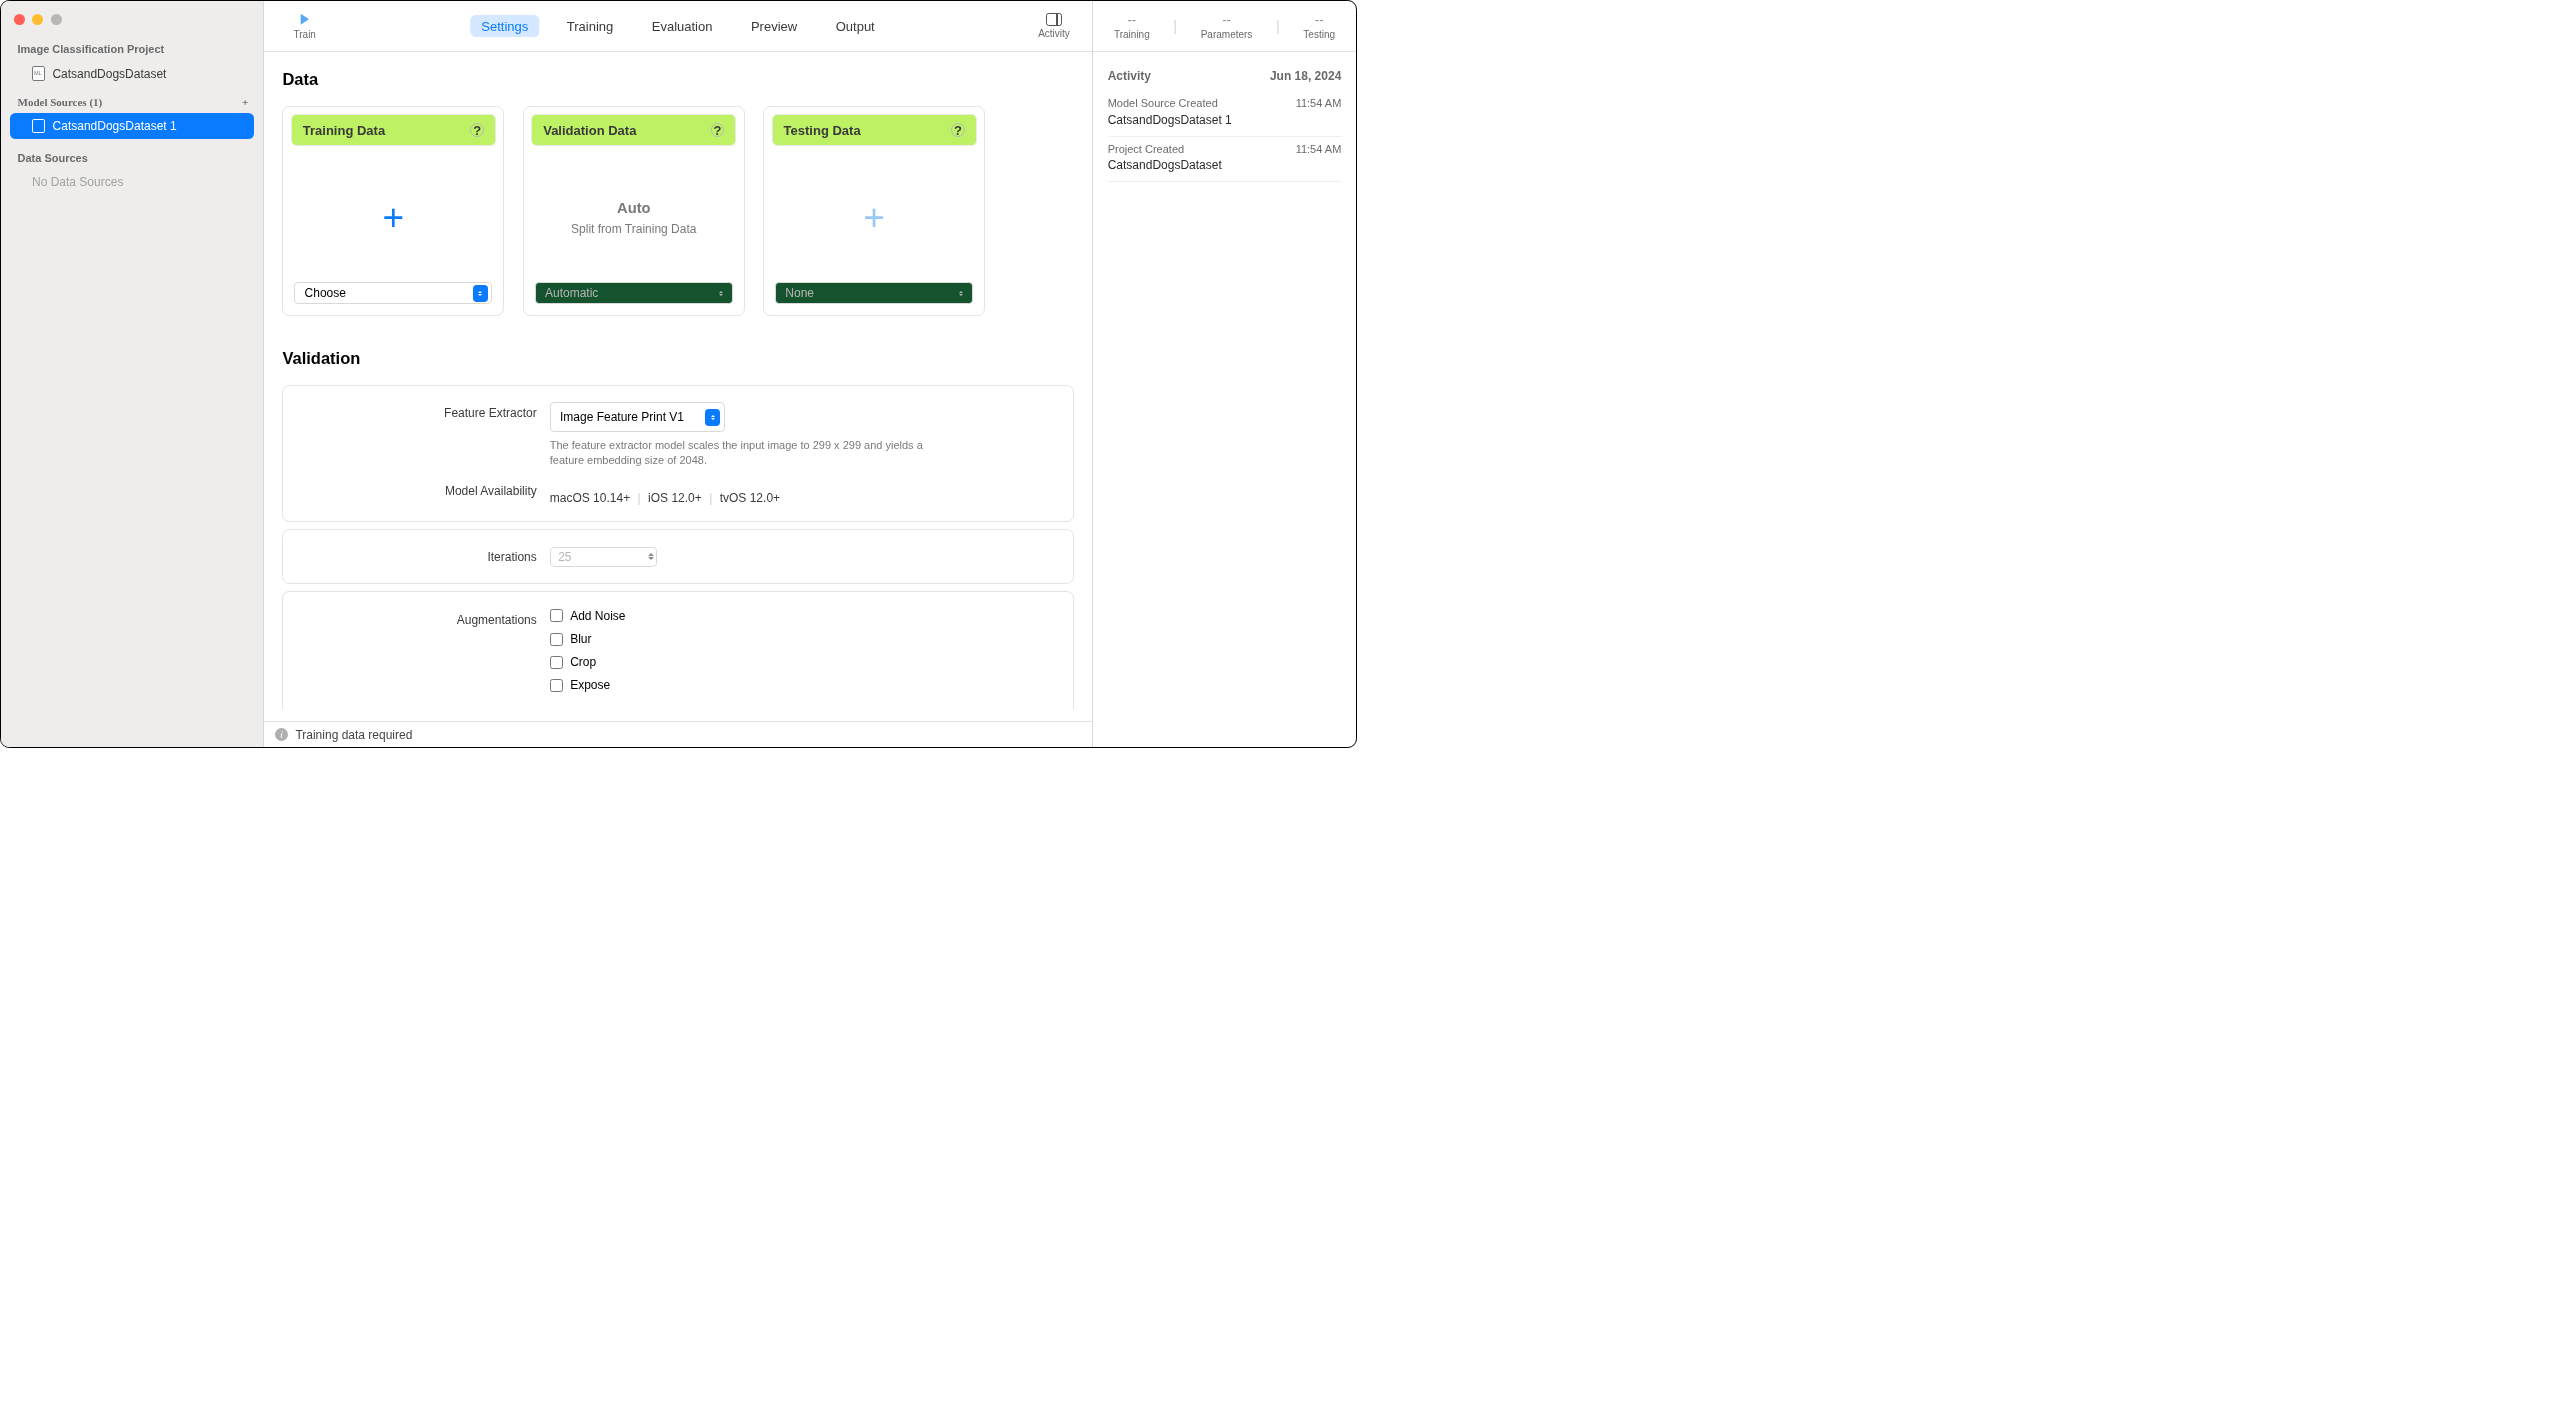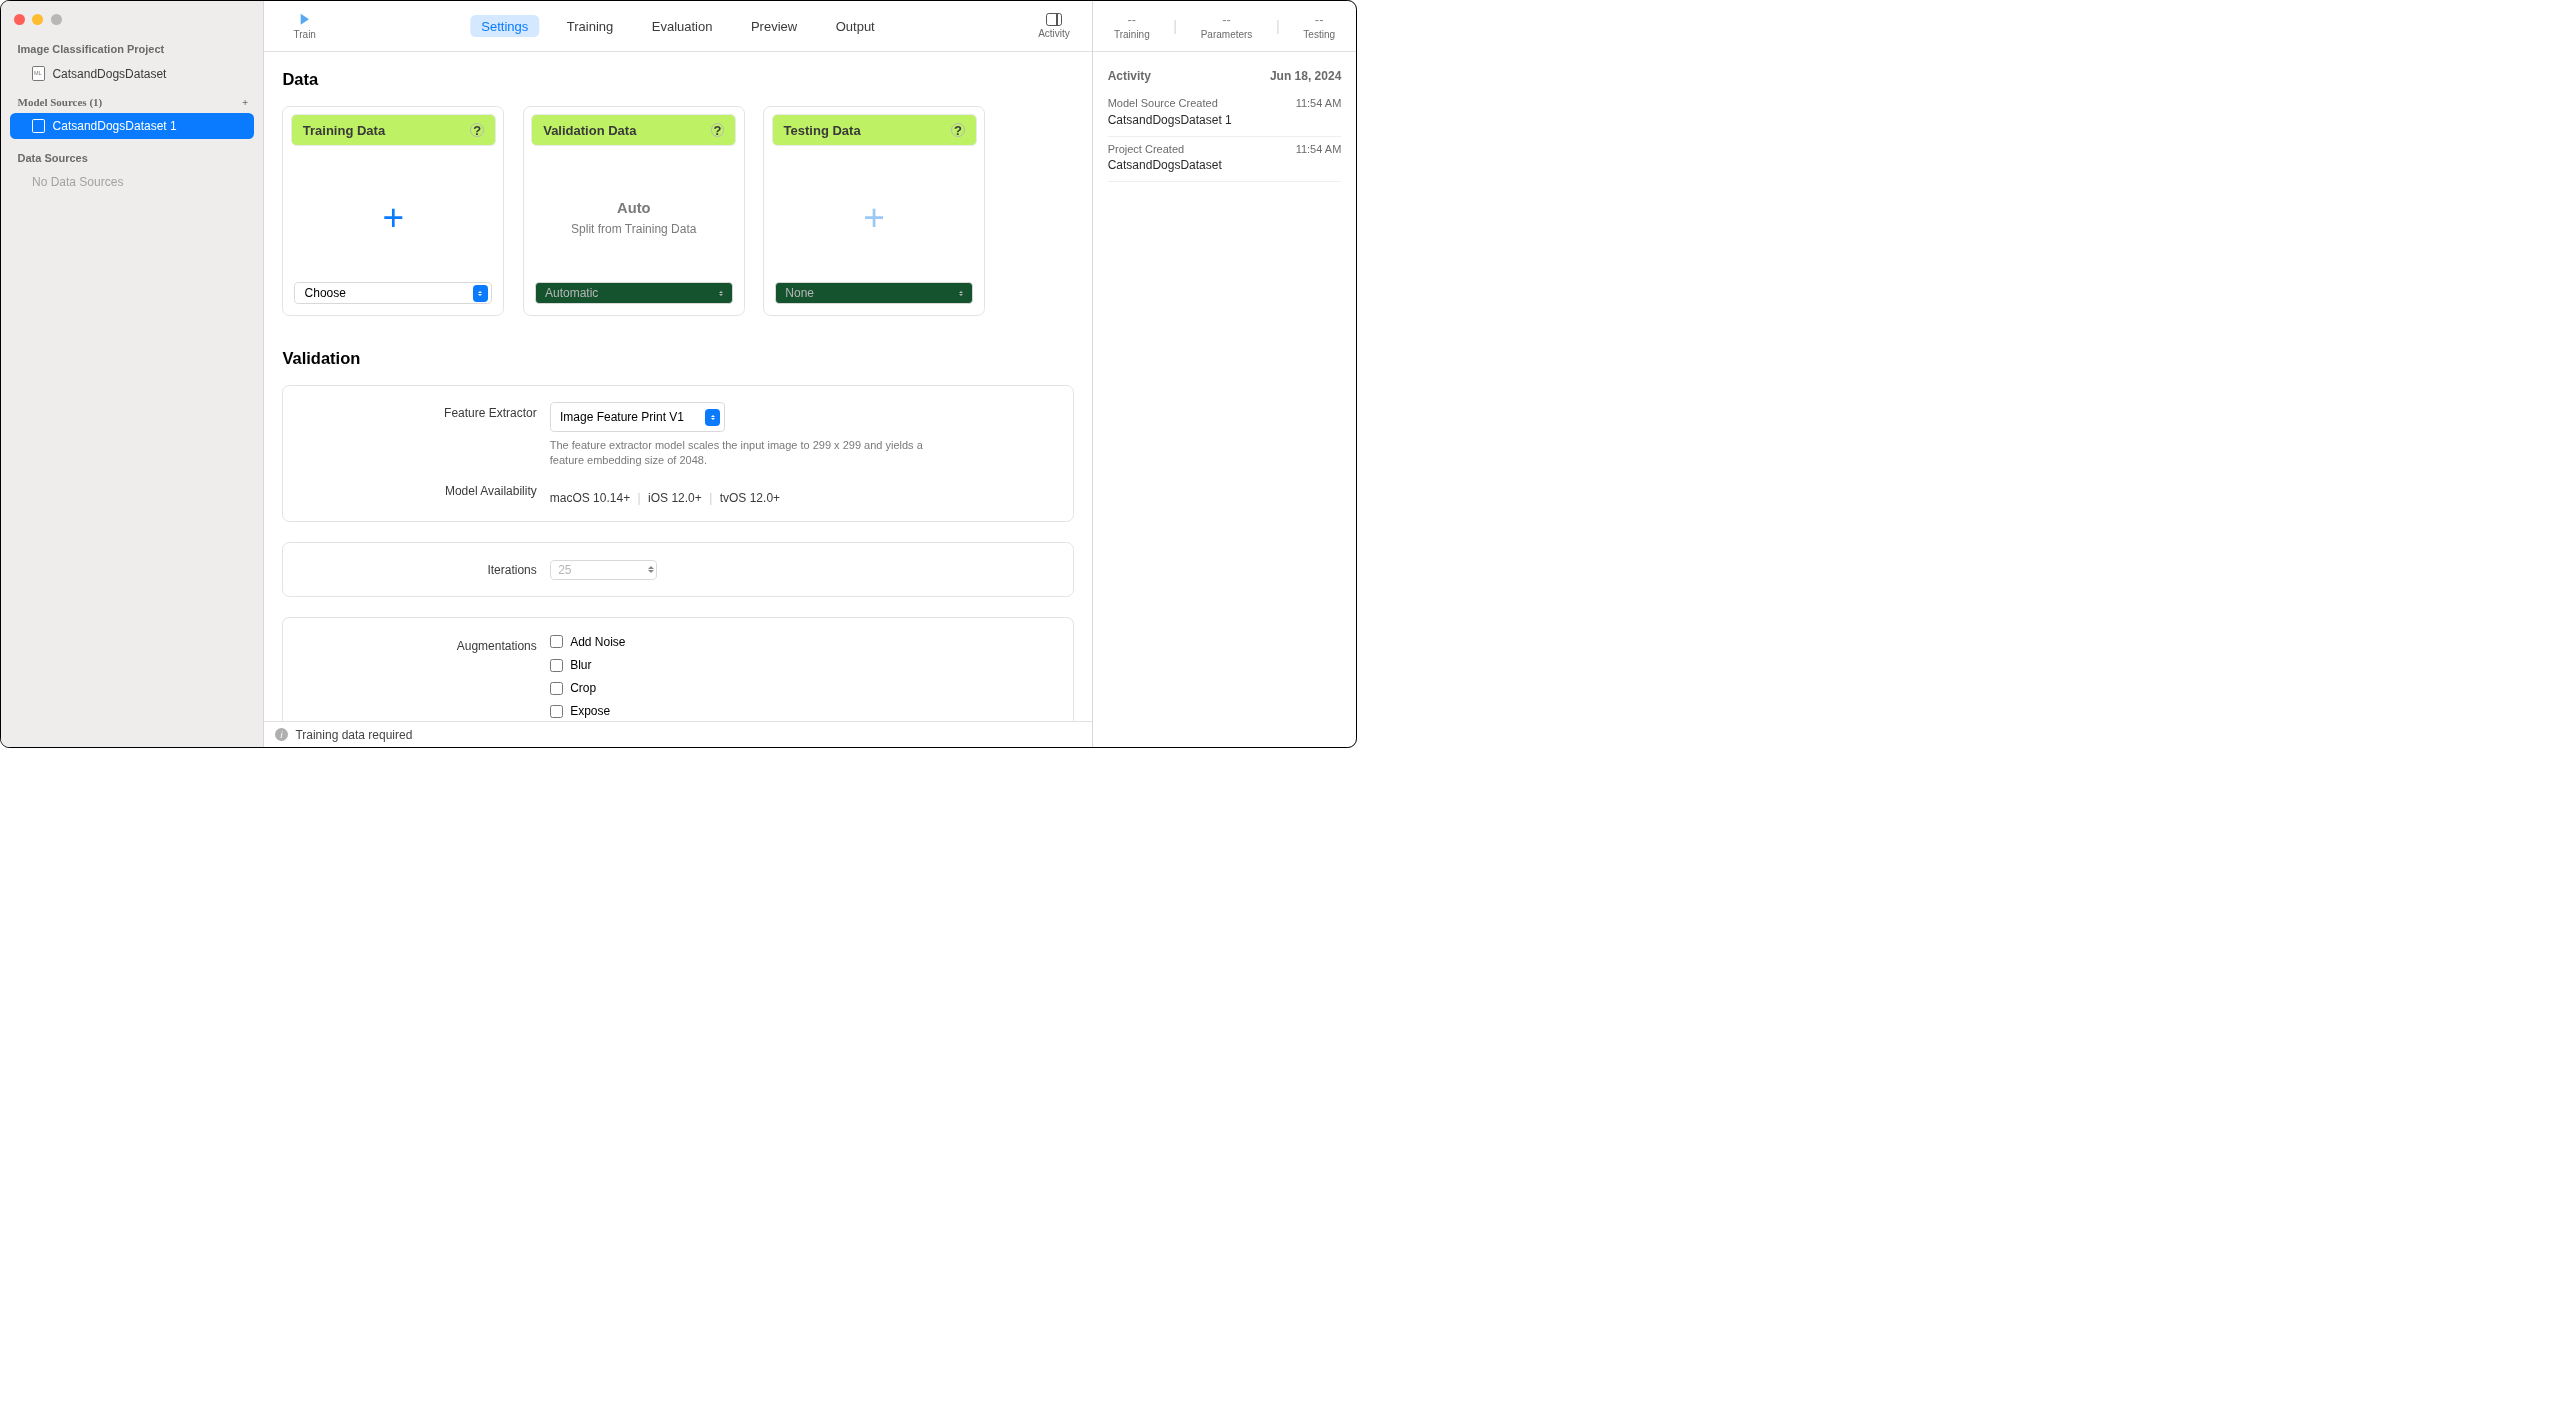--- a/index.html
+++ b/index.html
@@ -51,21 +51,21 @@
 .card-body .auto-sub { font-size: 12px; color: #7a7a7a; }
 .card-select { margin: 0 11px 11px; height: 22px; border: 0.9px solid #d8d8d8; border-radius: 4.6px; display: flex; align-items: center; padding: 0 3.7px 0 9.2px; font-size: 12px; background: #fff; cursor: pointer; position: relative; }
 .card-select.disabled { color: #b6b6b6; background: #14532d; cursor: default; }
 .card-select .sel-arrows { margin-left: auto; width: 14.7px; height: 16.5px; border-radius: 3.7px; display: flex; flex-direction: column; align-items: center; justify-content: center; }
 .card-select:not(.disabled) .sel-arrows { background: #0a7bff; }
 .card-select .sel-arrows::before { content: ""; width: 0; height: 0; border-left: 2.8px solid transparent; border-right: 2.8px solid transparent; border-bottom: 2.8px solid #fff; margin-bottom: 0.9px; }
 .card-select .sel-arrows::after { content: ""; width: 0; height: 0; border-left: 2.8px solid transparent; border-right: 2.8px solid transparent; border-top: 2.8px solid #fff; }
 .card-select.disabled .sel-arrows::before { border-bottom-color: #b6b6b6; }
 .card-select.disabled .sel-arrows::after { border-top-color: #b6b6b6; }
 
-.param-box { border: 0.9px solid #e3e3e3; border-radius: 7.4px; margin-bottom: 20px; padding: 16.5px 18.4px; }
+.param-box { border: 0.9px solid #e3e3e3; border-radius: 7.4px; margin-bottom: 7px; padding: 16.5px 18.4px; }
 .param-row { display: flex; align-items: flex-start; }
 .param-label { width: 248px; text-align: right; font-size: 12px; color: #3a3a3a; padding-right: 13px; padding-top: 3.7px; }
 .param-val { flex: 1; }
 .select-inline { display: inline-flex; align-items: center; border: 0.9px solid #d8d8d8; border-radius: 4.6px; height: 30px; padding: 0 3.7px 0 9.2px; font-size: 12px; background: #fff; cursor: pointer; min-width: 175px; }
 .select-inline .sel-arrows { margin-left: auto; width: 14.7px; height: 16.5px; border-radius: 3.7px; background: #0a7bff; display: flex; flex-direction: column; align-items: center; justify-content: center; }
 .select-inline .sel-arrows::before { content: ""; width: 0; height: 0; border-left: 2.8px solid transparent; border-right: 2.8px solid transparent; border-bottom: 2.8px solid #fff; margin-bottom: 0.9px; }
 .select-inline .sel-arrows::after { content: ""; width: 0; height: 0; border-left: 2.8px solid transparent; border-right: 2.8px solid transparent; border-top: 2.8px solid #fff; }
 .param-desc { font-size: 11px; color: #7a7a7a; margin-top: 5.5px; max-width: 386px; line-height: 1.4; }
 .avail { font-size: 12px; color: #3a3a3a; display: flex; gap: 7.4px; align-items: center; margin-top: 13px; }
 .avail .sep { color: #cfcfcf; }

